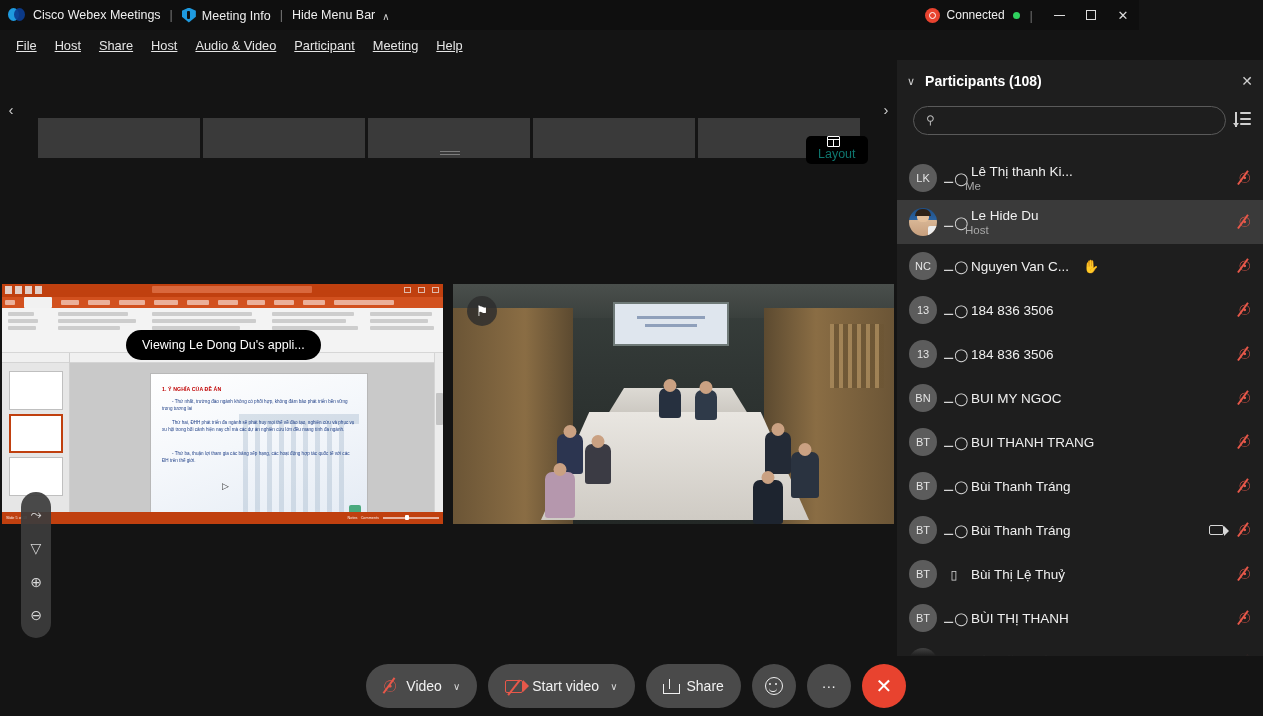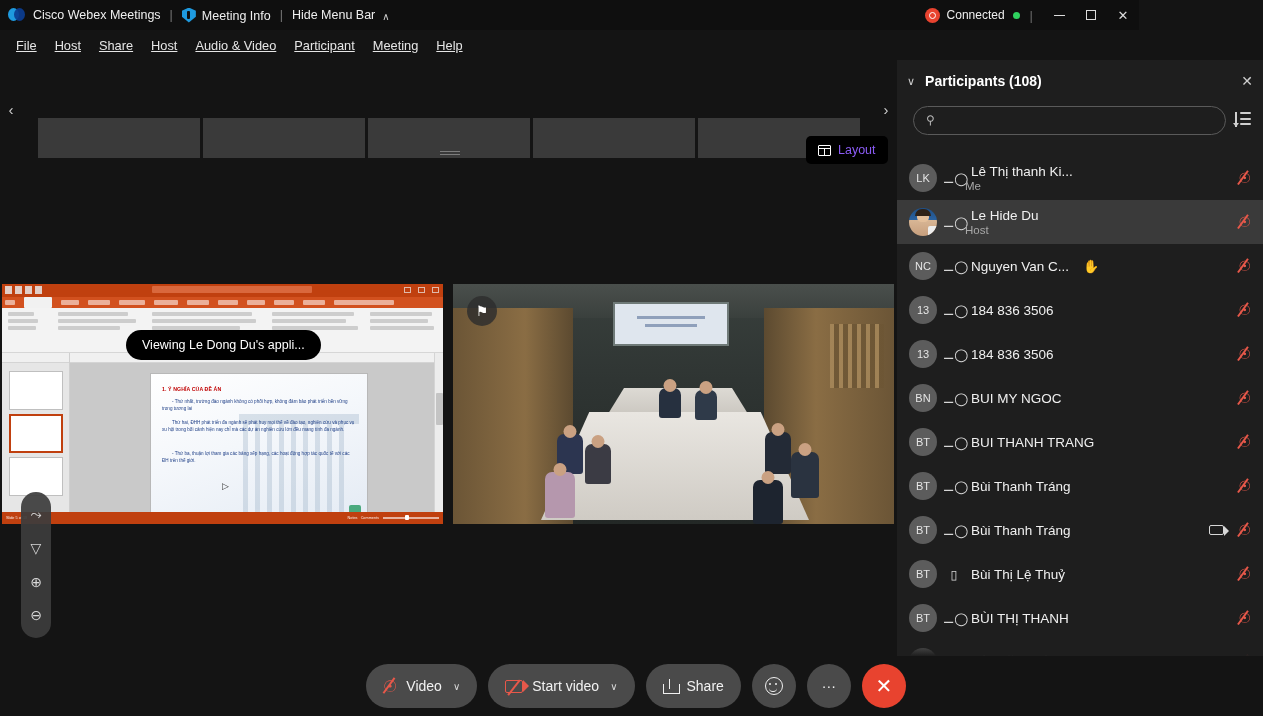--- a/index.html
+++ b/index.html
@@ -76,21 +76,21 @@
     display: flex; align-items: center; justify-content: center;
     font-size: 11.5px; color: #ededed; letter-spacing: .2px; overflow: hidden;
   }
   .thumbstrip .grip {
     position: absolute; left: 440px; top: 91px; width: 20px; height: 5px;
   }
   .thumbstrip .grip i { display:block; height:1px; background:#7d7d7d; margin-bottom:2px; }
   .layout-btn {
     position: absolute; left: 806px; top: 76px; height: 28px;
     background: #000; border-radius: 5px; display: flex; align-items: center;
-    padding: 0 12px; font-size: 12.5px; color: #8b5cf6; z-index: 6;
+    padding: 0 12px; font-size: 12.5px; color: #0f766e; z-index: 6; flex-direction: column;
   }
   .layout-ico {
     width: 13px; height: 11px; border: 1.3px solid #fff; border-radius: 1px;
     margin-right: 7px; position: relative;
   }
   .layout-ico::before{content:"";position:absolute;left:0;top:2px;width:11px;height:1.3px;background:#fff;}
   .layout-ico::after{content:"";position:absolute;left:5px;top:2px;width:1.3px;height:7px;background:#fff;}
 
   
   .stage { position: absolute; top: 158px; left: 0; width: 897px; height: 498px; background: #141414; }

